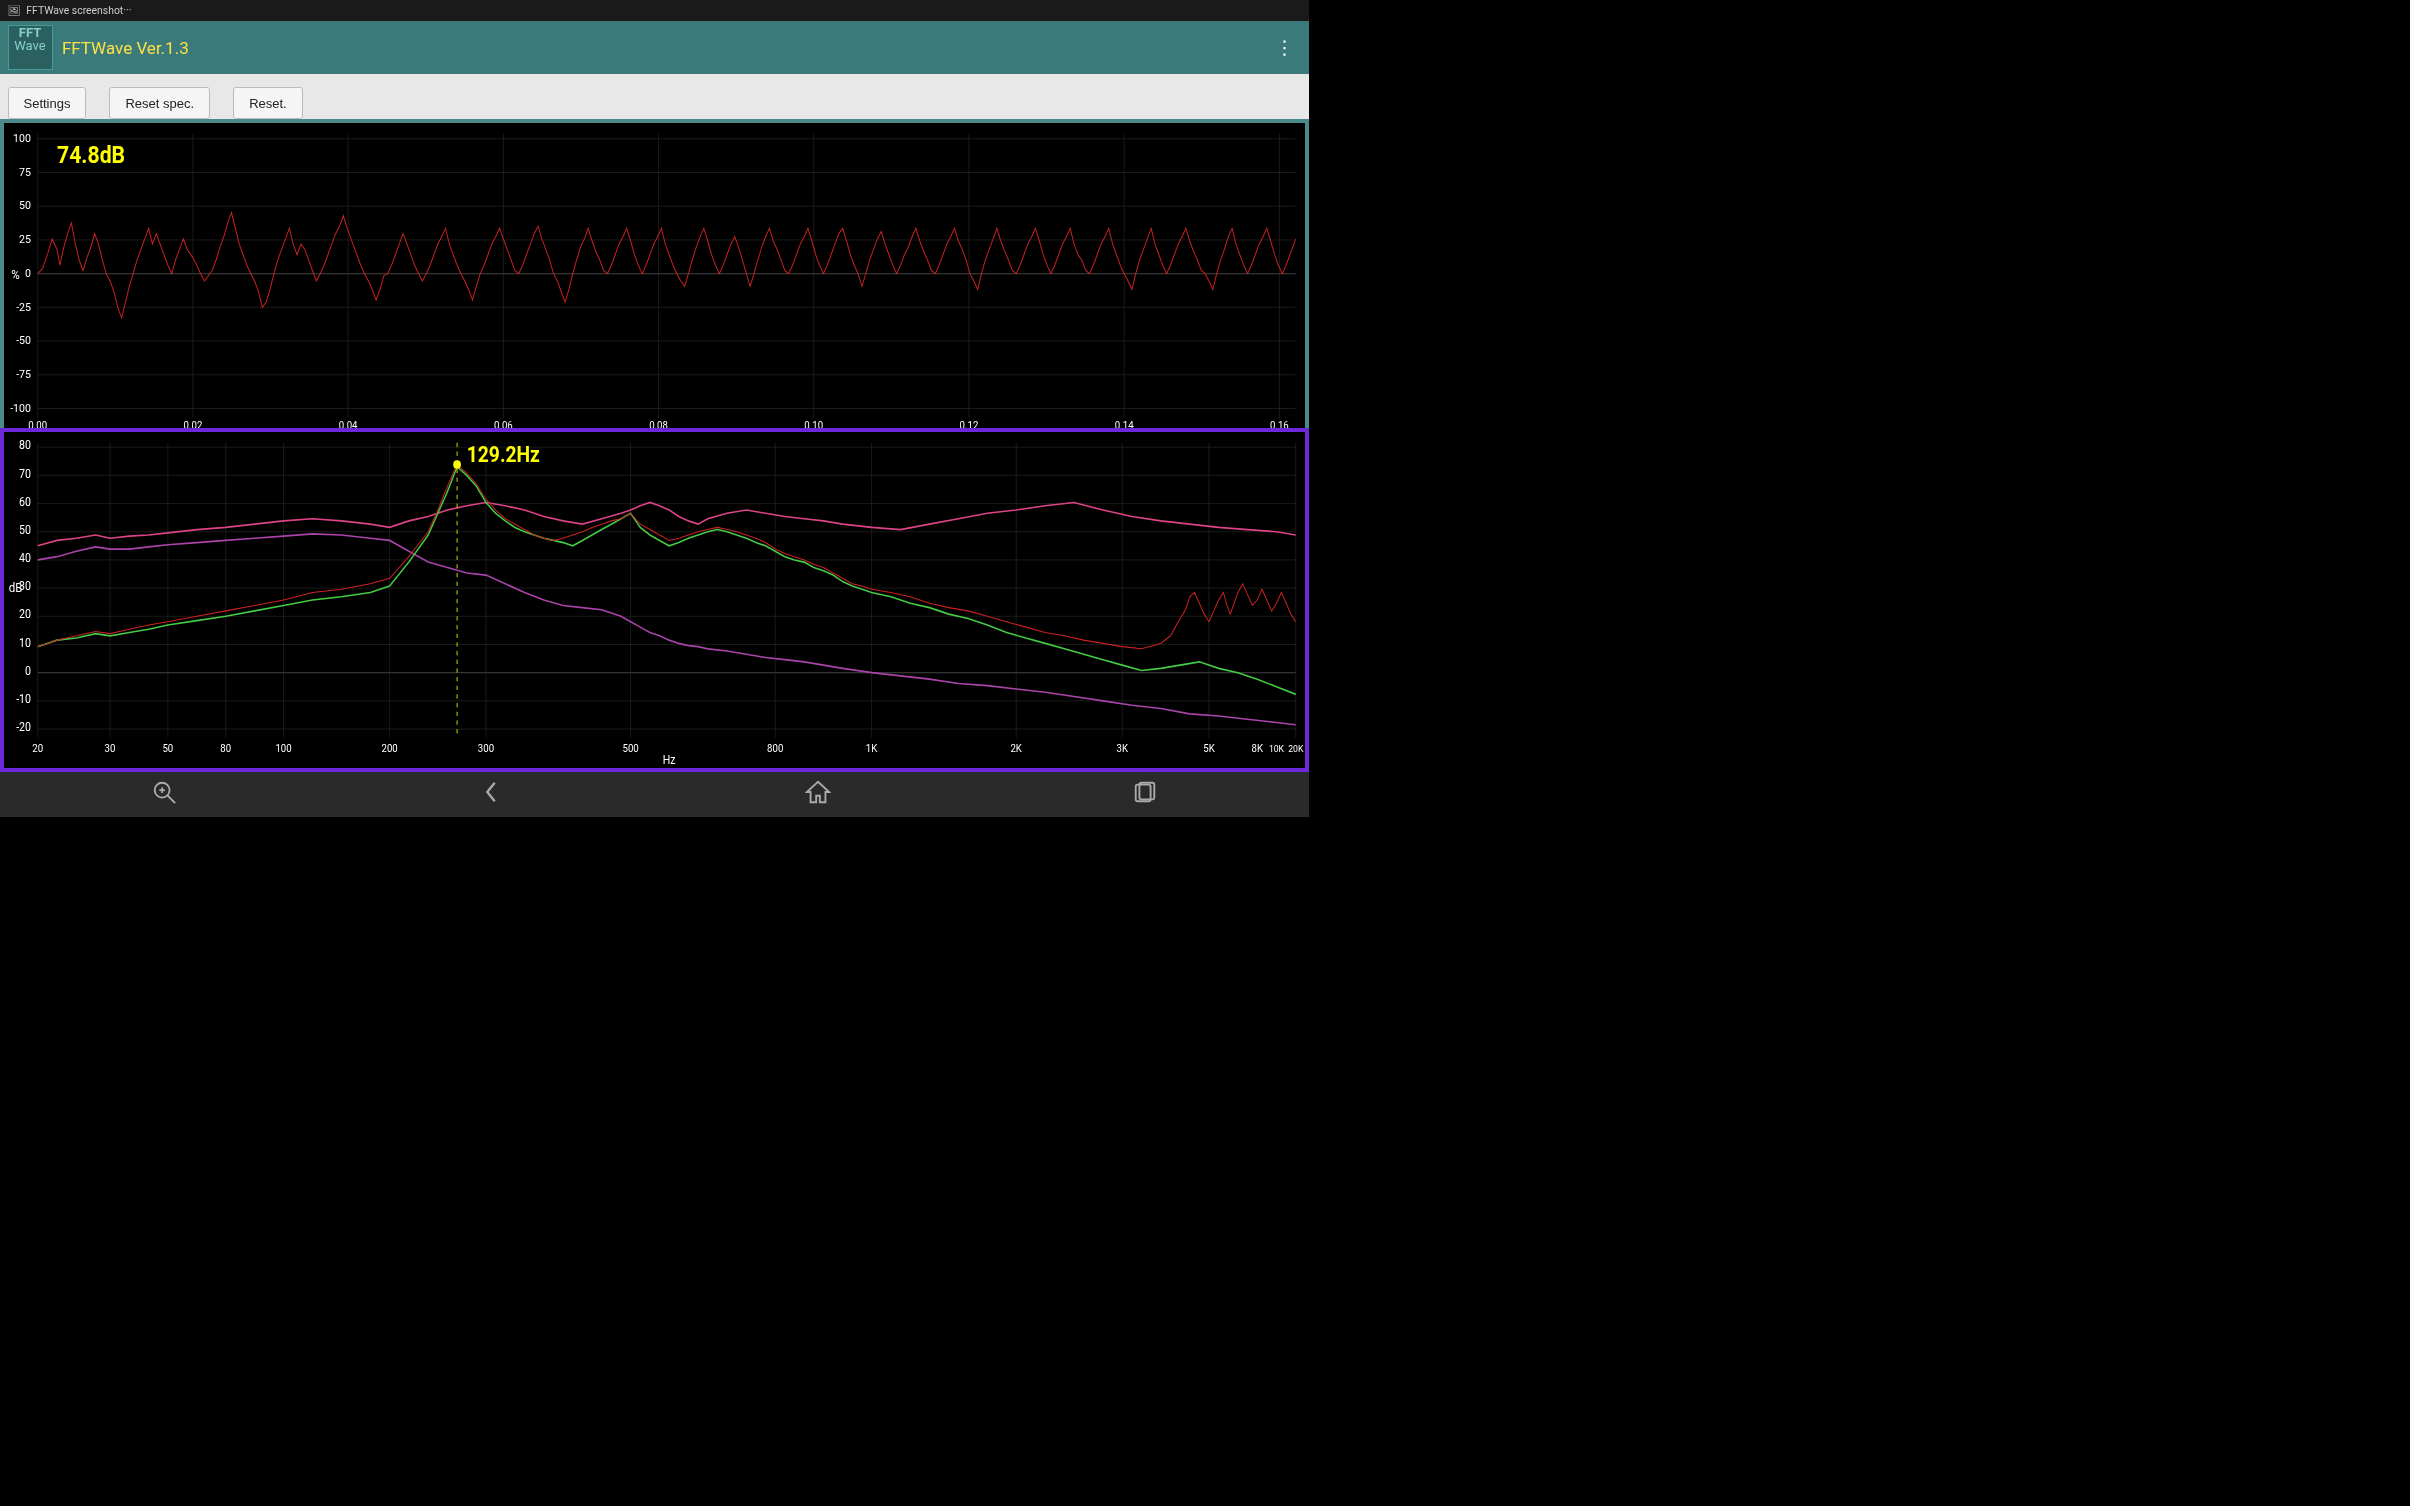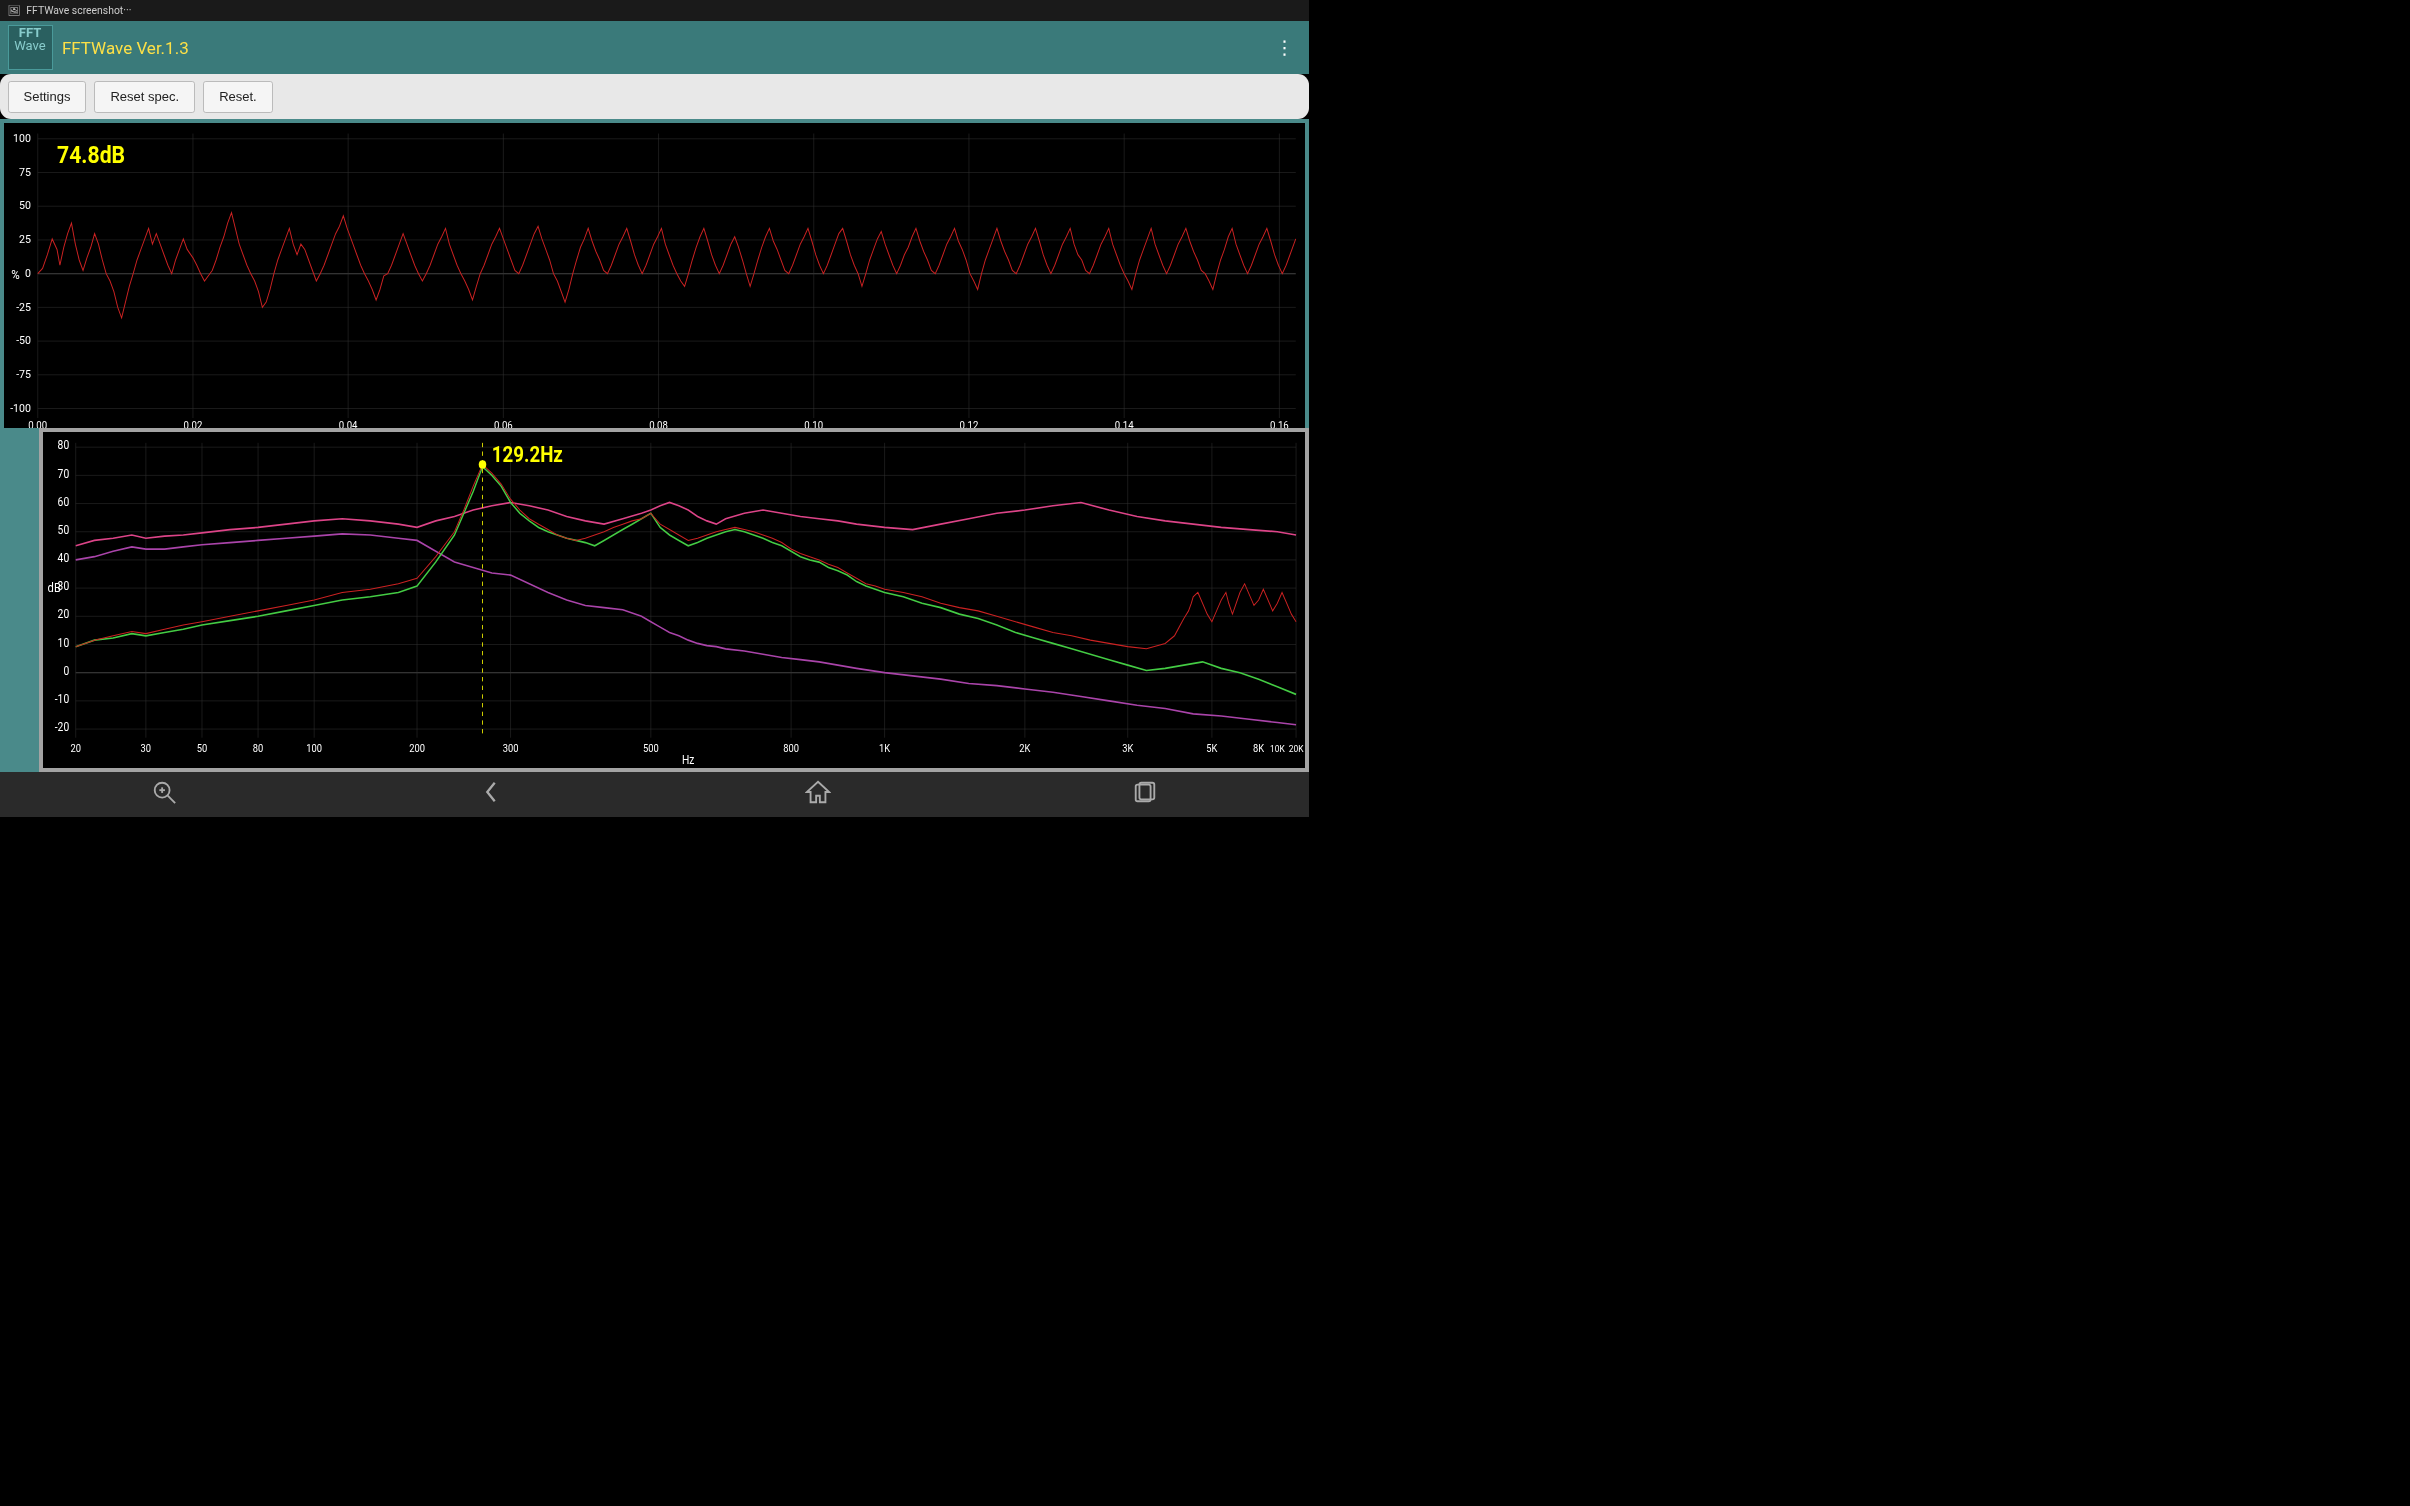--- a/index.html
+++ b/index.html
@@ -70,24 +70,23 @@
       cursor: pointer;
       padding: 7.5px;
     }
 
     
     #toolbar {
       width: 100%;
       height: 45px;
       background: #e8e8e8;
       display: flex;
-      align-items: center;
+      align-items: flex-end;
       padding: 0 7.5px;
-      gap: 8px;
-      border-radius: 11px;
+      gap: 23px;
     }
     .toolbar-btn {
       height: 32px;
       padding: 0 15px;
       background: #f5f5f5;
       border: 0.9px solid #bbb;
       border-radius: 2.8px;
       font-size: 13px;
       color: #222;
       cursor: pointer;
@@ -115,24 +114,23 @@
       width: 100%;
       height: 100%;
       background: #000;
       position: relative;
       overflow: hidden;
     }
 
     
     #fft-chart-container {
       flex: 1.1;
-      background: #a3a3a3;
+      background: #6d28d9;
       padding: 3.8px 3.8px 3.8px 3.8px;
       position: relative;
-      margin-left: 39px;
     }
     #fft-chart {
       width: 100%;
       height: 100%;
       background: #000;
       position: relative;
       overflow: hidden;
     }
 
     

